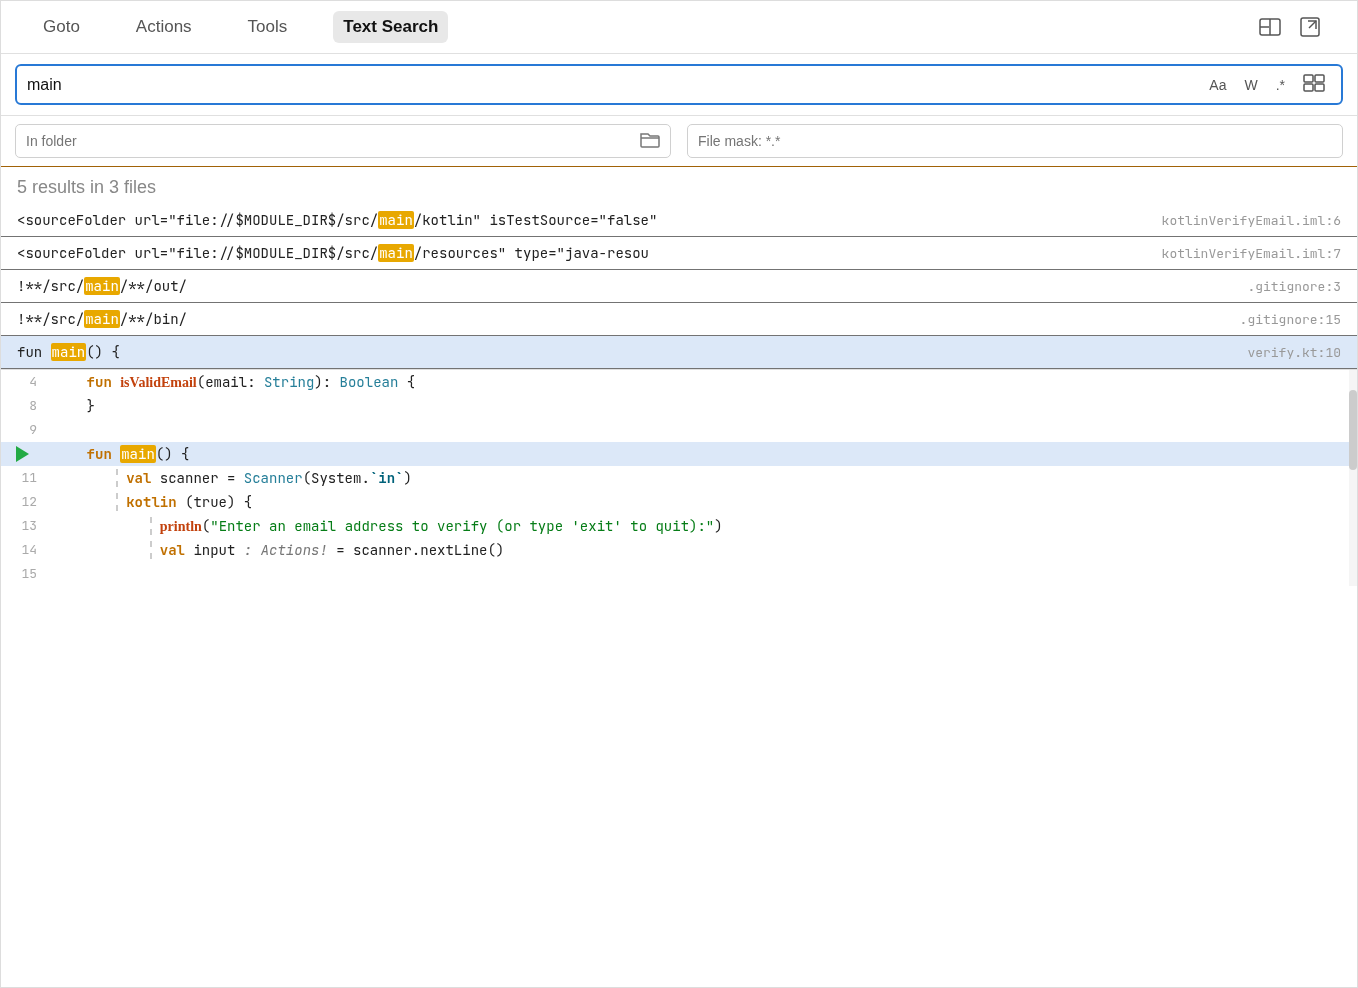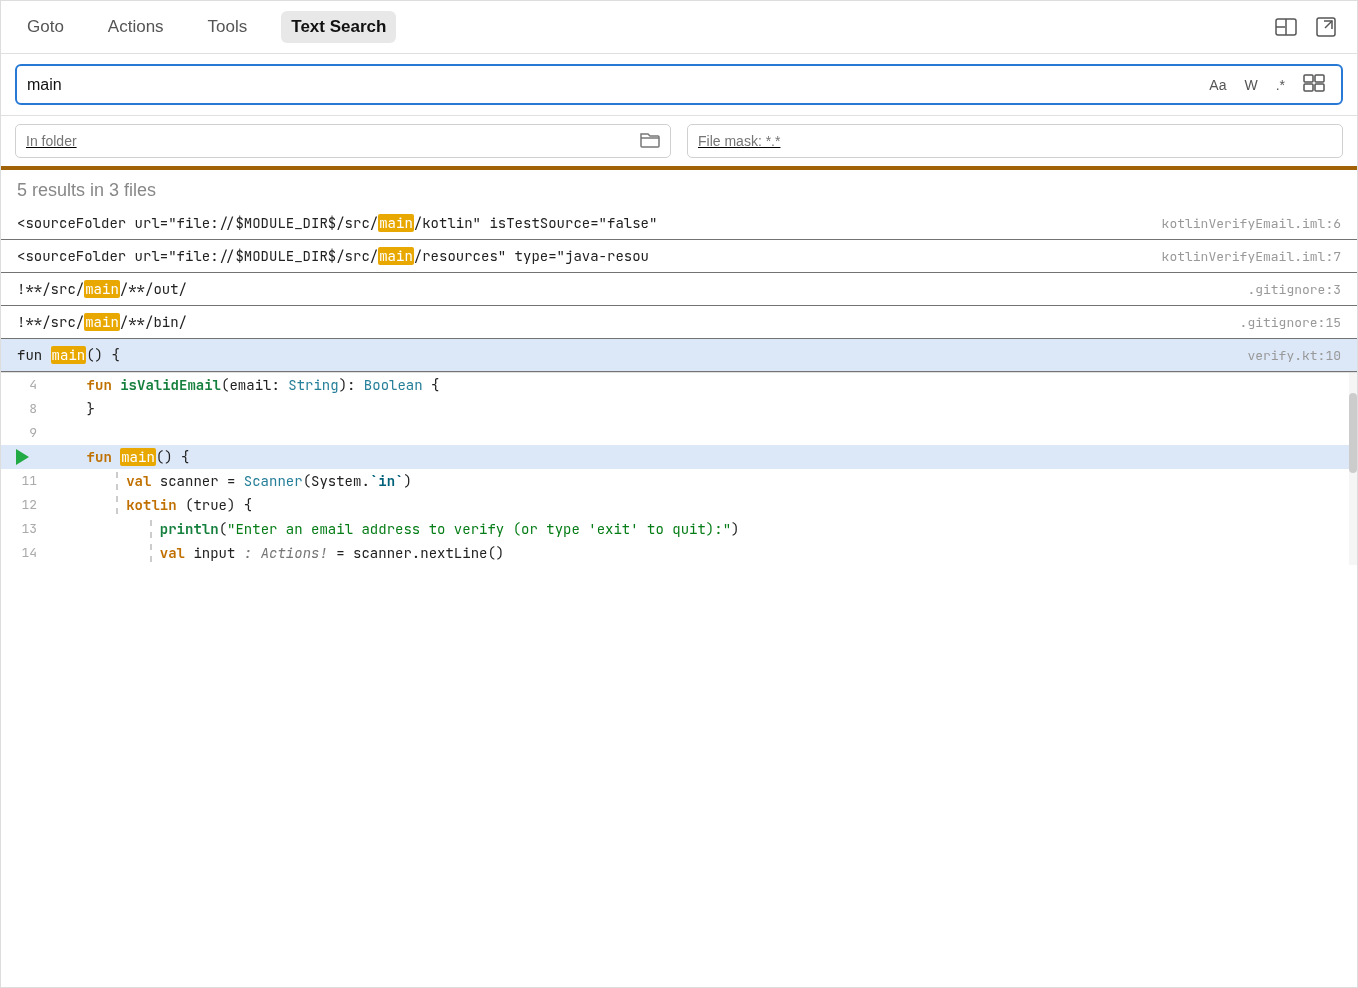--- a/index.html
+++ b/index.html
@@ -9,23 +9,23 @@
       width: 1358px;
       min-height: 988px;
       border: 1px solid #ddd;
       overflow: hidden;
     }
 
     
     .top-bar {
       display: flex;
       align-items: center;
-      padding: 10px 16px;
+      padding: 10px 32px;
       border-bottom: 1px solid #e0e0e0;
-      gap: 24px;
+      gap: 36px;
     }
     .nav-item {
       font-size: 17px;
       color: #555;
       cursor: pointer;
       padding: 6px 10px;
       border-radius: 6px;
     }
     .nav-item.active {
       background: #e8e8e8;
@@ -84,22 +84,21 @@
       cursor: pointer;
       font-weight: 500;
       user-select: none;
     }
 
     
     .filter-row {
       display: flex;
       padding: 8px 14px;
       gap: 16px;
-      border-bottom: 4px solid #a16207;
-      text-decoration: underline;
+      border-bottom: 1px solid #a16207;
     }
     .folder-input-wrapper {
       flex: 1;
       display: flex;
       align-items: center;
       border: 1px solid #d0d0d0;
       border-radius: 5px;
       padding: 5px 10px;
       gap: 8px;
       max-width: 920px;
@@ -187,21 +186,21 @@
       font-size: 13px;
     }
     .line-content {
       flex: 1;
       white-space: pre;
       color: #222;
     }
 
     
     .kw { color: #c07000; font-weight: 600; } 
-    .fn-name { color: #15803d; font-weight: 700; }
+    .fn-name { color: #c2410c; font-weight: 700; font-family: Liberation Serif, serif; }
     .type-name { color: #267f99; }
     .string-lit { color: #067d17; }
 
     
     .scrollbar-track {
       position: absolute;
       right: 0;
       top: 0;
       bottom: 0;
       width: 8px;
@@ -367,18 +366,22 @@
     <div class="code-line">
       <span class="line-num">13</span>
       <span class="line-content">            <span style="border-left:2px dashed #ccc; margin-left:-4px; padding-left:8px;"><span class="fn-name">println</span>(<span class="string-lit">"Enter an email address to verify (or type 'exit' to quit):"</span>)</span></span>
     </div>
 
     <div class="code-line">
       <span class="line-num">14</span>
       <span class="line-content">            <span style="border-left:2px dashed #ccc; margin-left:-4px; padding-left:8px;"><span class="kw">val </span>input <span style="color:#777; font-style:italic;">: Actions!</span> = scanner.nextLine()</span></span>
     </div>
 
+    <div class="code-line">
+      <span class="line-num">15</span>
+      <span class="line-content"> </span>
+    </div>
 
     <div class="scrollbar-track">
       <div class="scrollbar-thumb"></div>
     </div>
   </div>
 </div>
 
 </body></html>

